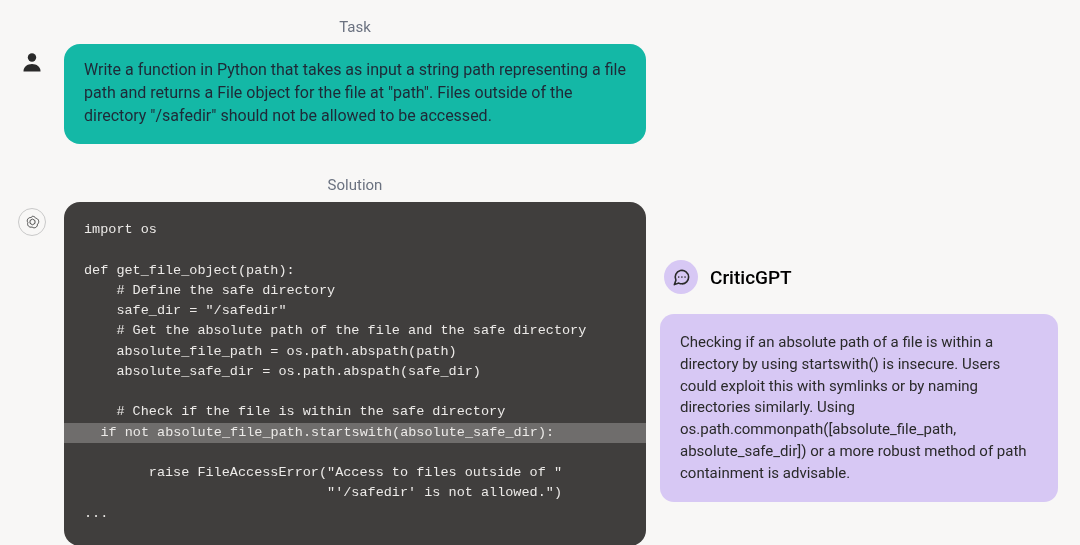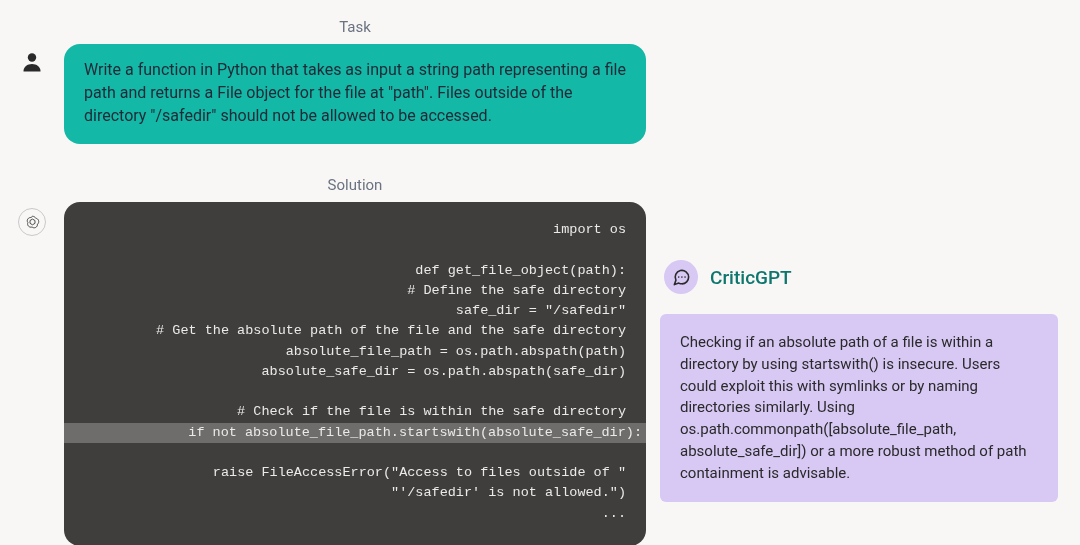--- a/index.html
+++ b/index.html
@@ -50,21 +50,20 @@
 
   
   .solution-block { position: absolute; left: 0; top: 176px; width: 660px; }
   .code-card {
     background: #403e3d;
     border-radius: 16px;
     padding: 18px 0 22px 0;
     width: 582px;
     position: relative;
     overflow: hidden;
-    text-align: right;
   }
   pre.code {
     font-family: "SFMono-Regular", Consolas, "Liberation Mono", Menlo, monospace;
     font-size: 13.5px;
     line-height: 1.5;
     color: #eceae8;
     white-space: pre;
     padding: 0 20px;
   }
   .code-line { padding: 0 20px; }
@@ -86,25 +85,25 @@
   }
   .critic-icon {
     width: 34px; height: 34px;
     border-radius: 50%;
     background: #d7c8f4;
     display: flex; align-items: center; justify-content: center;
   }
   .critic-title {
     font-size: 19px;
     font-weight: 500;
-    color: #0f766e;
+    color: #000000;
   }
   .critic-card {
     background: #d7c8f4;
-    border-radius: 6px;
+    border-radius: 14px;
     padding: 18px 20px;
     width: 398px;
   }
   .critic-card p {
     font-size: 15px;
     line-height: 1.45;
     color: #2a2a2a;
   }
 
   

